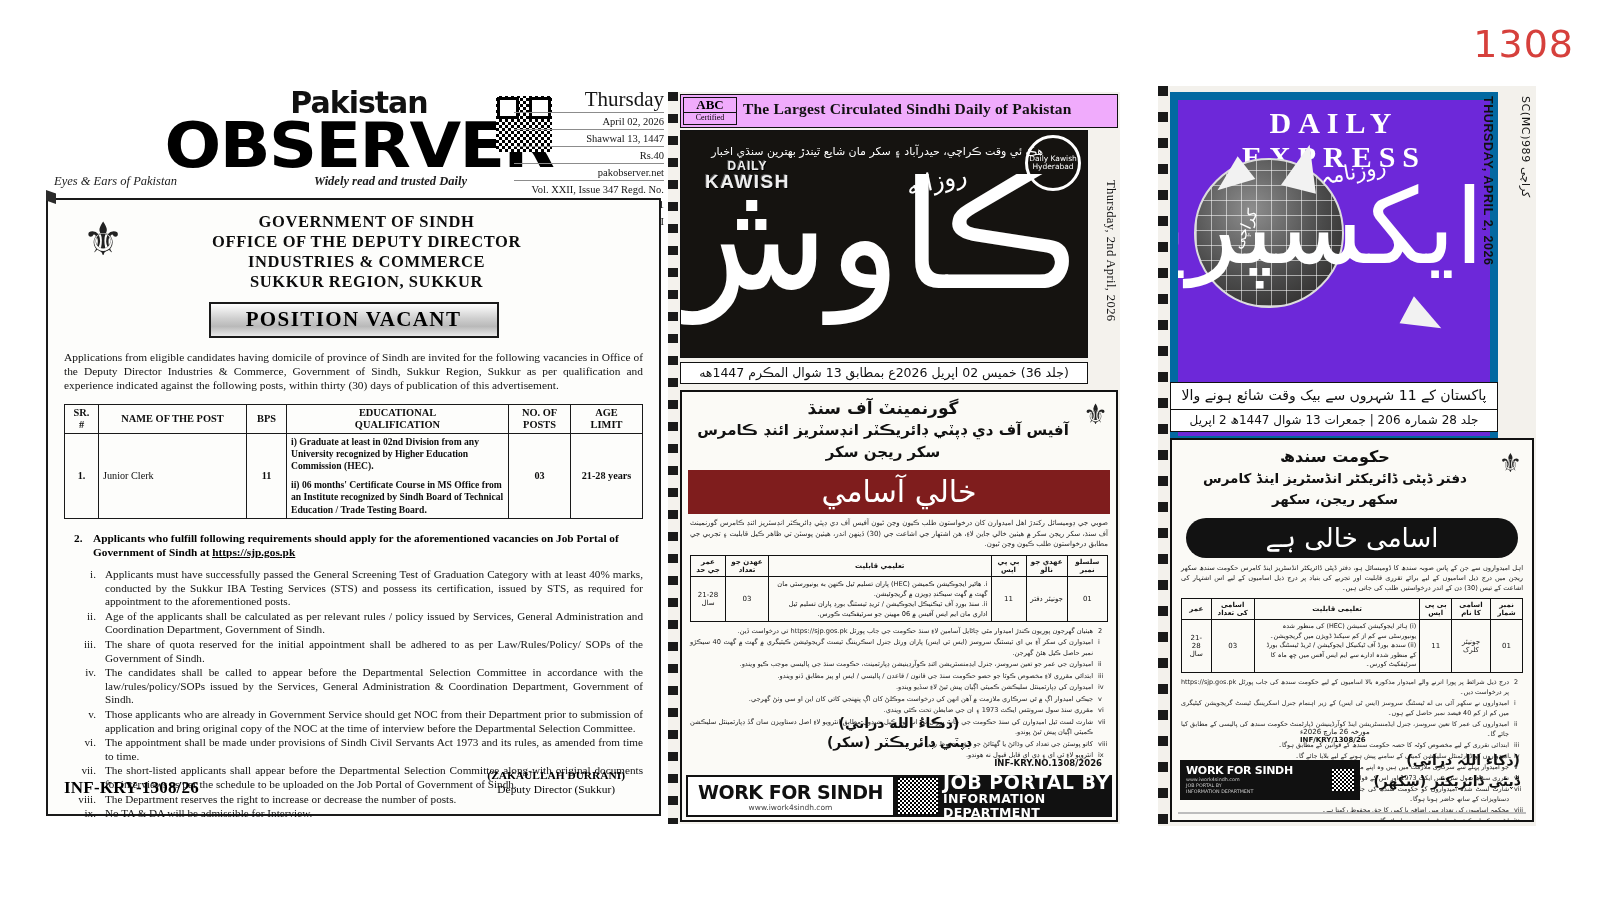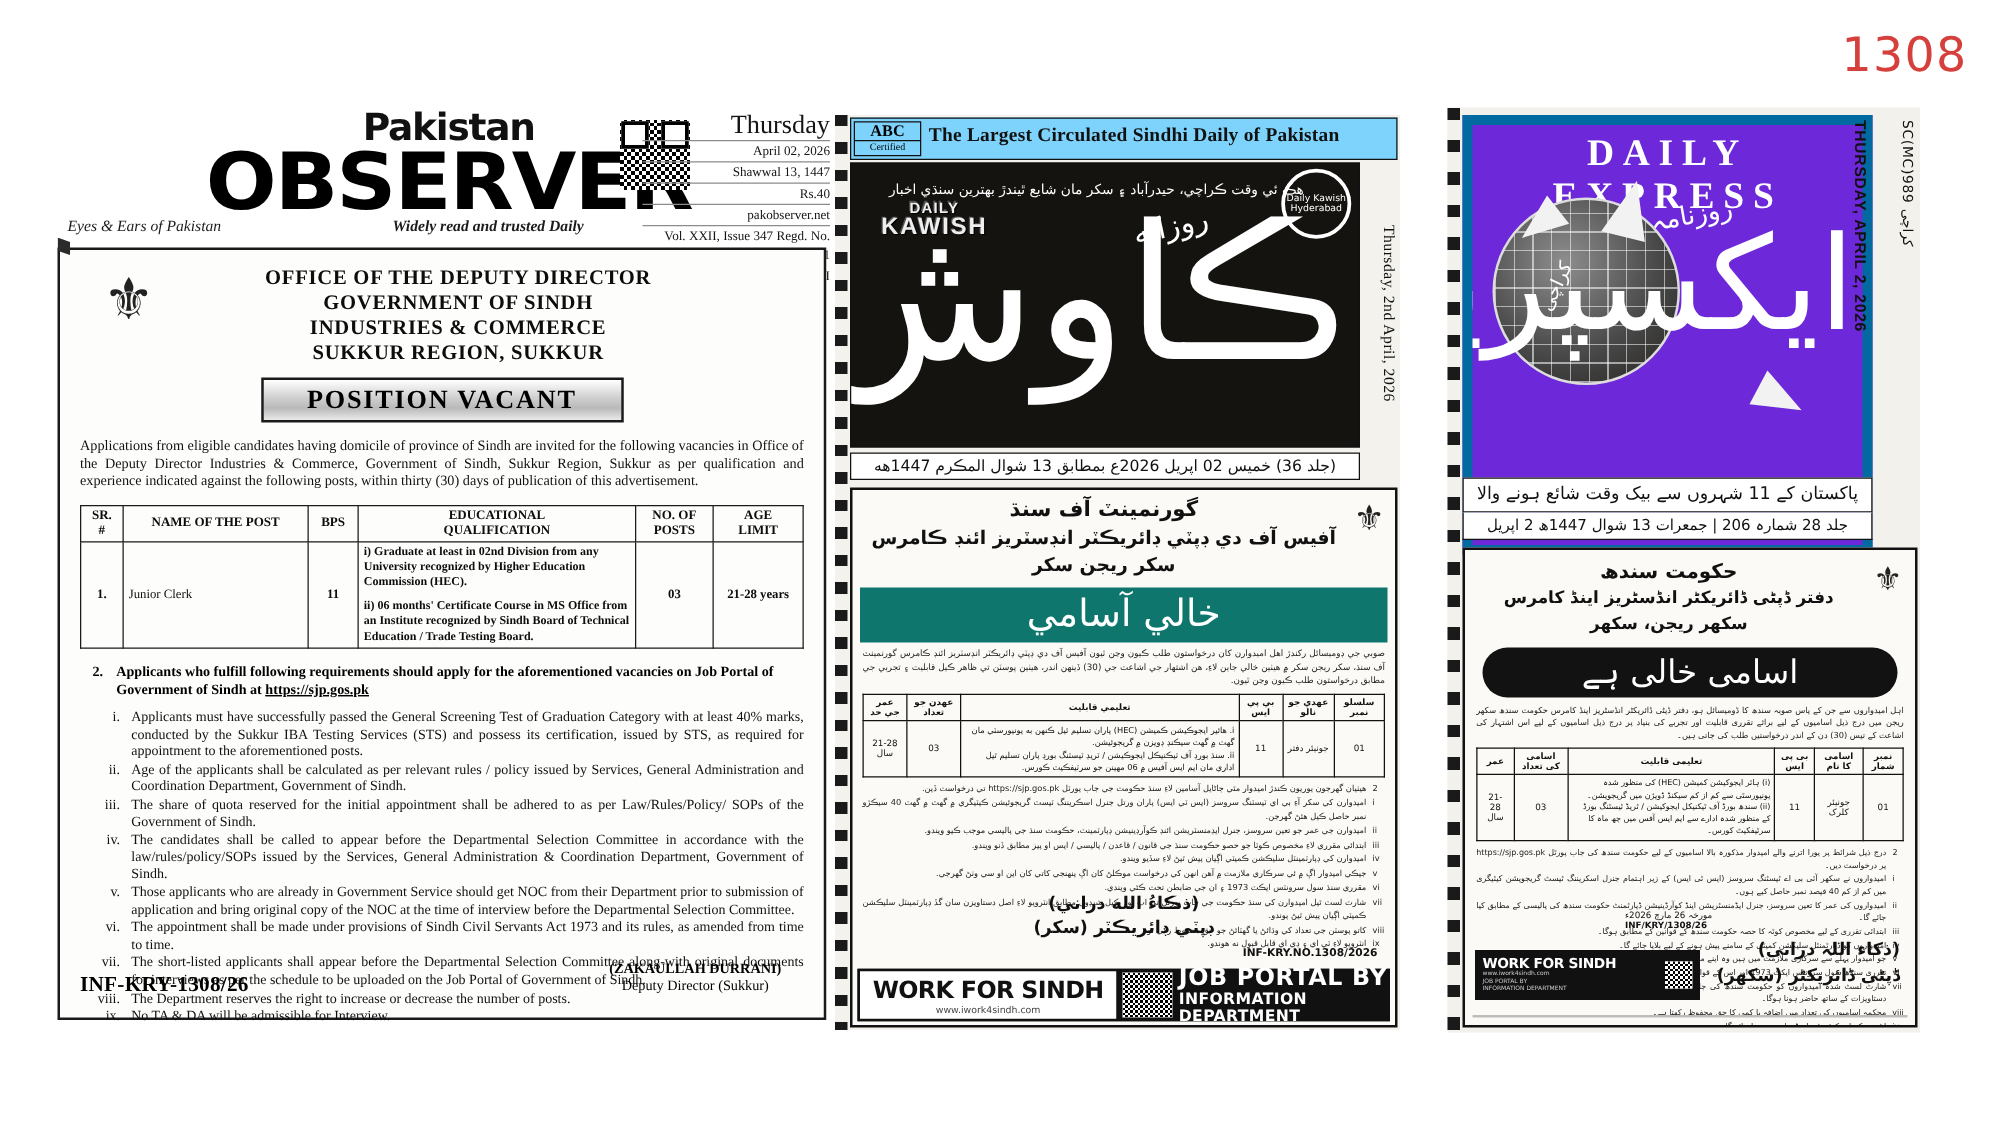--- a/index.html
+++ b/index.html
@@ -134,21 +134,21 @@
     position:absolute; left: 16px; bottom: 16px;
     font-family:"Liberation Serif", serif; font-weight:bold; font-size: 17px; letter-spacing:0.2px;
   }
 
   
   .clip-kawish { position: absolute; left: 668px; top: 92px; width: 452px; height: 732px; }
   .kw-paper { position:absolute; inset:0; background:#f4f2ed; }
   .kw-strip { position:absolute; left:0; top:0; width:10px; height:100%;
               background: repeating-linear-gradient(180deg,#1a1a1a 0 9px,#f4f2ed 9px 22px); }
 
-  .kw-top { position:absolute; left:12px; top:2px; right:2px; height: 34px; border:1.5px solid #111; background:#7dd3fc; }
+  .kw-top { position:absolute; left:12px; top:2px; right:2px; height: 34px; border:1.5px solid #111; background:#f0abfc; }
   .kw-abc {
     position:absolute; left:2px; top:2px; width:54px; height:28px;
     border:1.5px solid #111; text-align:center; font-family:"Liberation Serif",serif;
   }
   .kw-abc .a { font-weight:bold; font-size:13px; line-height:14px; }
   .kw-abc .b { font-size:8px; line-height:10px; border-top:1.2px solid #111; }
   .kw-tagline {
     position:absolute; left:62px; top:5px; right:4px;
     font-family:"Liberation Serif",serif; font-weight:bold; font-size:15.5px; letter-spacing:0.2px; color:#111;
   }
@@ -196,21 +196,21 @@
 
   .kw-ad {
     position:absolute; left:12px; top:298px; right:2px; bottom:2px;
     border:2px solid #111; background:#fbfaf6; overflow:hidden;
   }
   .kw-gov { text-align:center; direction:rtl; padding:5px 40px 2px 8px; }
   .kw-gov .g1 { font-family:"DejaVu Sans", sans-serif; font-weight:bold; font-size:17px; line-height:22px; color:#111; }
   .kw-gov .g2 { font-family:"DejaVu Sans", sans-serif; font-weight:bold; font-size:15px; line-height:22px; color:#111; }
   .kw-emblem2 { position:absolute; right:8px; top:6px; font-size:28px; color:#222; }
   .kw-khali {
-    margin:5px 6px 0 6px; background:#0f766e; color:#fff; text-align:center;
+    margin:5px 6px 0 6px; background:#7f1d1d; color:#fff; text-align:center;
     font-family:"DejaVu Sans", sans-serif; font-size:30px; line-height:44px; direction:rtl;
   }
   .kw-body {
     direction:rtl; text-align:justify; padding:4px 8px 0 8px;
     font-family:"DejaVu Sans", sans-serif; font-size:7px; line-height:10.5px; color:#1a1a1a;
   }
   table.kw-table {
     width:calc(100% - 16px); margin:5px 8px 0 8px; border-collapse:collapse; direction:rtl;
     font-family:"DejaVu Sans", sans-serif; font-size:7px; color:#111;
   }
@@ -400,22 +400,22 @@
         <div class="d-row">pakobserver.net</div>
         <div class="d-row">Vol. XXII, Issue 347 Regd. No. 111</div>
         <div class="d-last">KARACHI</div>
       </div>
     </div>
 
     <div class="obs-adbox">
       <div class="obs-emblem">⚜</div>
 
       <div class="obs-head">
+        <div>GOVERNMENT OF SINDH</div>
         <div>OFFICE OF THE DEPUTY DIRECTOR</div>
-        <div>GOVERNMENT OF SINDH</div>
         <div>INDUSTRIES &amp; COMMERCE</div>
         <div>SUKKUR REGION, SUKKUR</div>
       </div>
 
       <div class="obs-vacant">POSITION VACANT</div>
 
       <div class="obs-intro">Applications from eligible candidates having domicile of province of Sindh are invited for the following vacancies in Office of the Deputy Director Industries &amp; Commerce, Government of Sindh, Sukkur Region, Sukkur as per qualification and experience indicated against the following posts, within thirty (30) days of publication of this advertisement.</div>
 
       <table class="obs-table">
         <thead>

